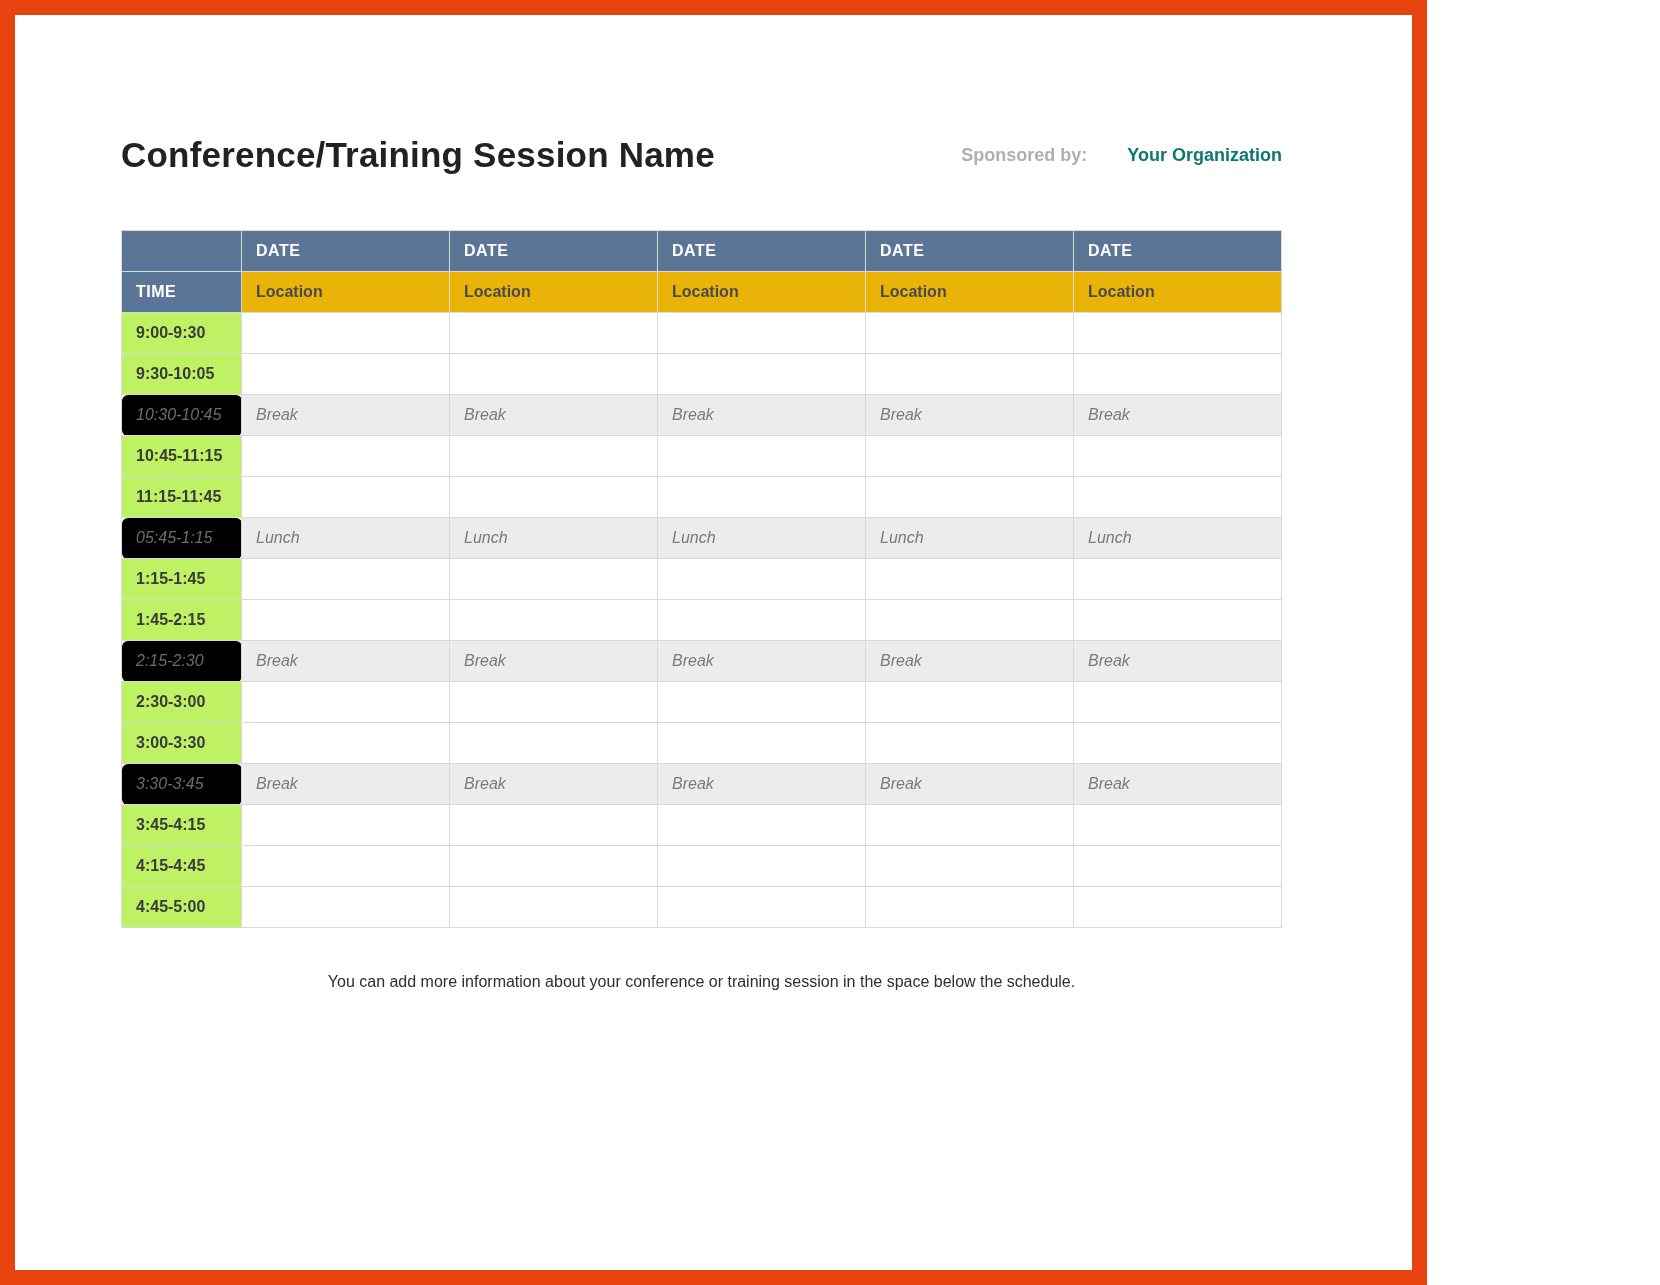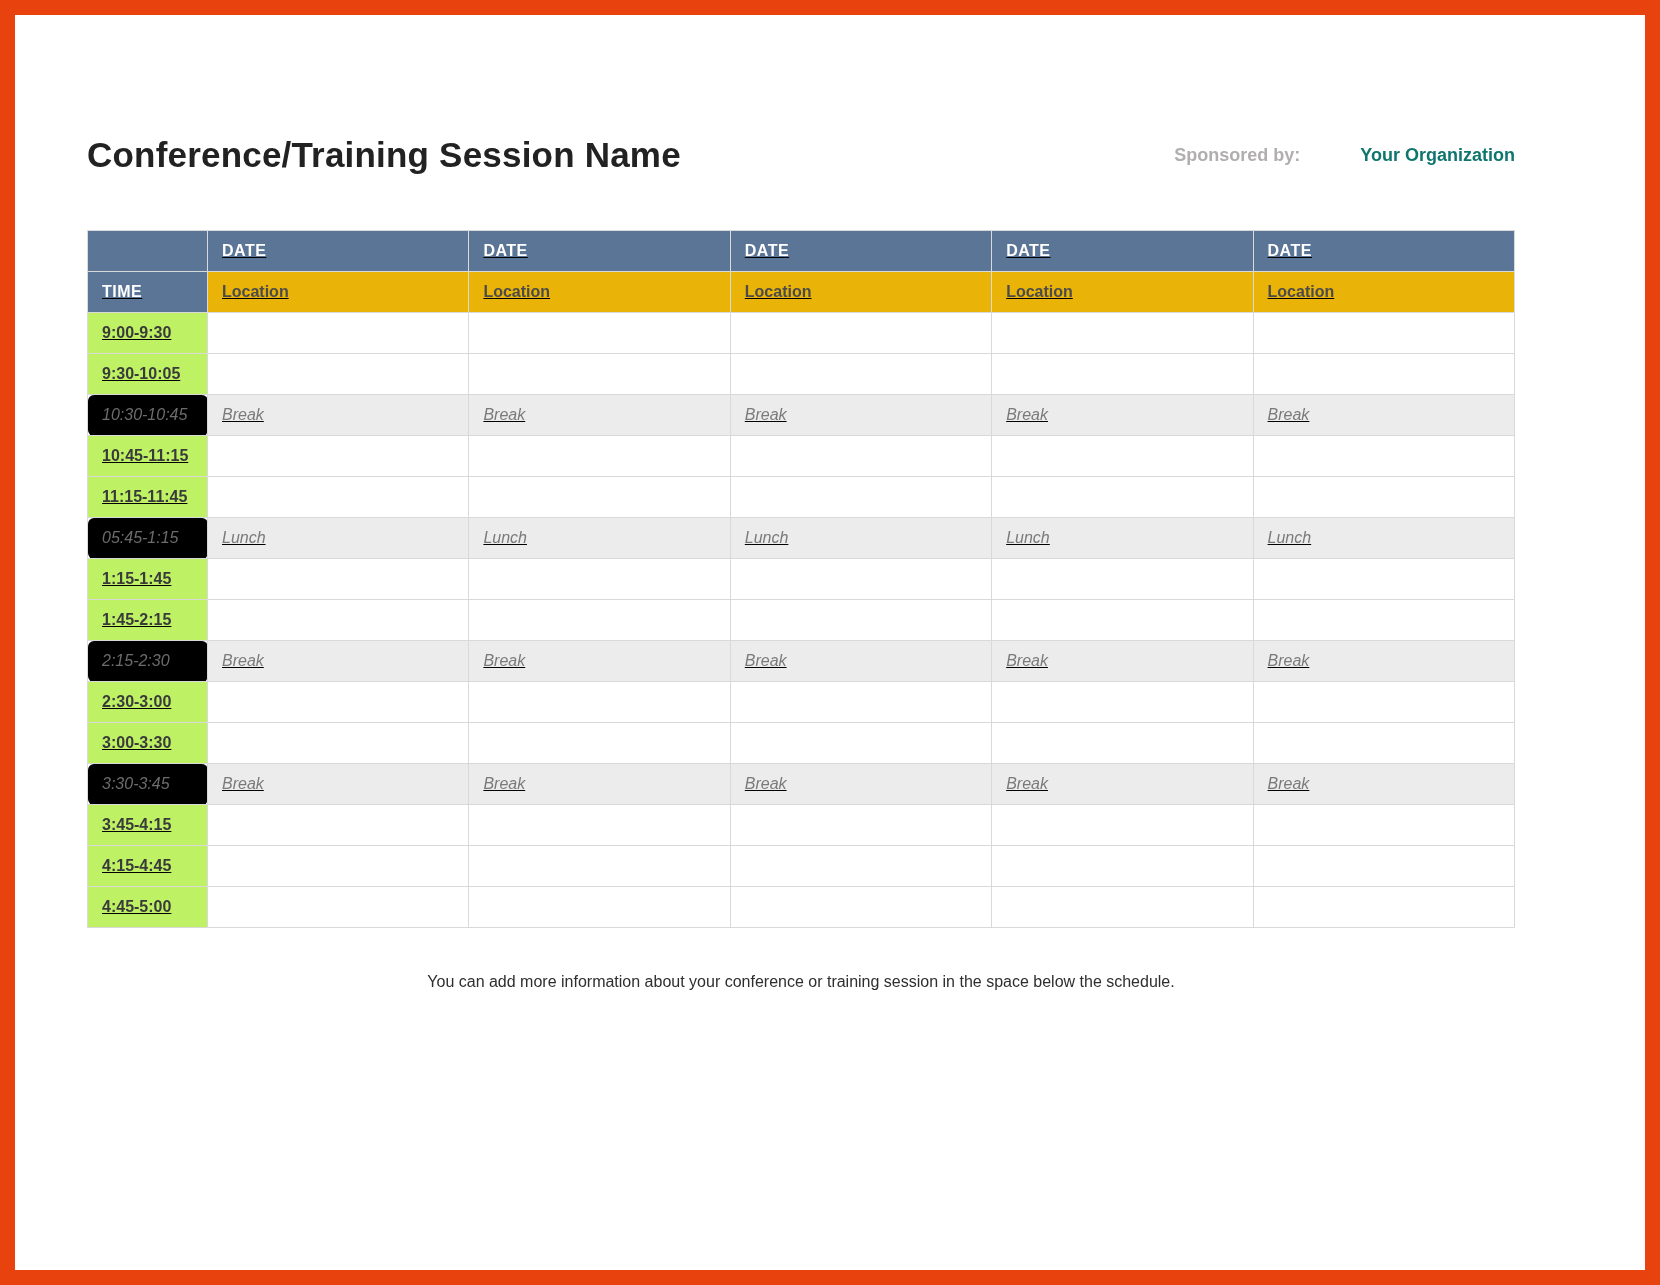--- a/index.html
+++ b/index.html
@@ -3,58 +3,57 @@
 <meta charset="utf-8">
 <style>
   html, body {
     margin: 0;
     padding: 0;
     background: #fff;
     font-family: "Century Gothic", "Segoe UI", Arial, sans-serif;
   }
   .outer {
     box-sizing: border-box;
-    width: 1660px;
+    width: 1427px;
     height: 1285px;
     border: 15px solid #e8420f;
     background: #fff;
-    padding: 120px 130px 0 72px;
+    padding: 120px 130px 0 106px;
   }
   .header {
     display: flex;
     justify-content: space-between;
     align-items: center;
     margin-bottom: 55px;
   }
   .title {
     font-size: 35px;
     font-weight: 700;
     color: #232222;
     letter-spacing: 0.2px;
   }
   .sponsor {
     display: flex;
     align-items: flex-end;
-    gap: 60px;
+    gap: 40px;
   }
   .sponsor-label {
     font-size: 18px;
     font-weight: 600;
     color: #b0aeae;
   }
   .sponsor-org {
     font-size: 18px;
     font-weight: 700;
     color: #0f766e;
   }
   table.schedule {
     border-collapse: collapse;
     width: 100%;
     table-layout: fixed;
-    text-decoration: underline;
   }
   table.schedule th, table.schedule td {
     border: 1px solid #d9d9d9;
     text-align: left;
     padding: 10px 14px;
     height: 20px;
     font-size: 16px;
   }
   col.time-col { width: 120px; }
   

